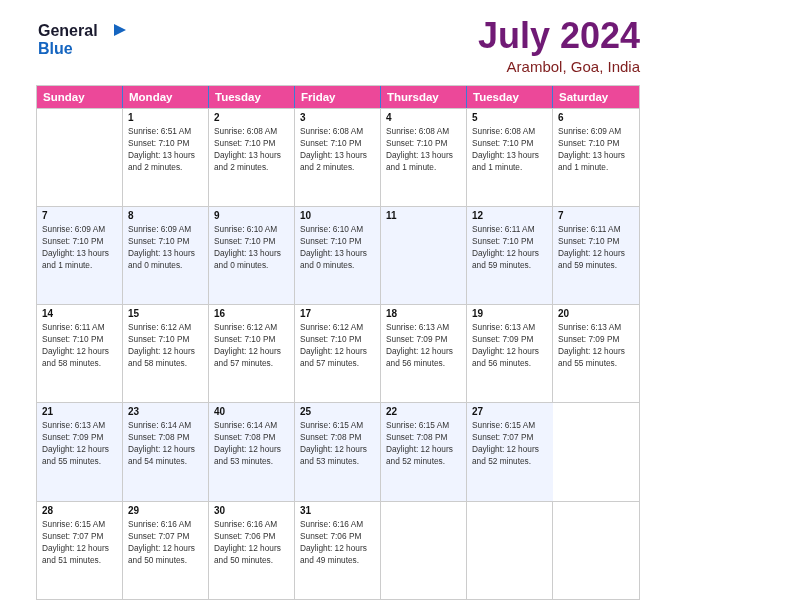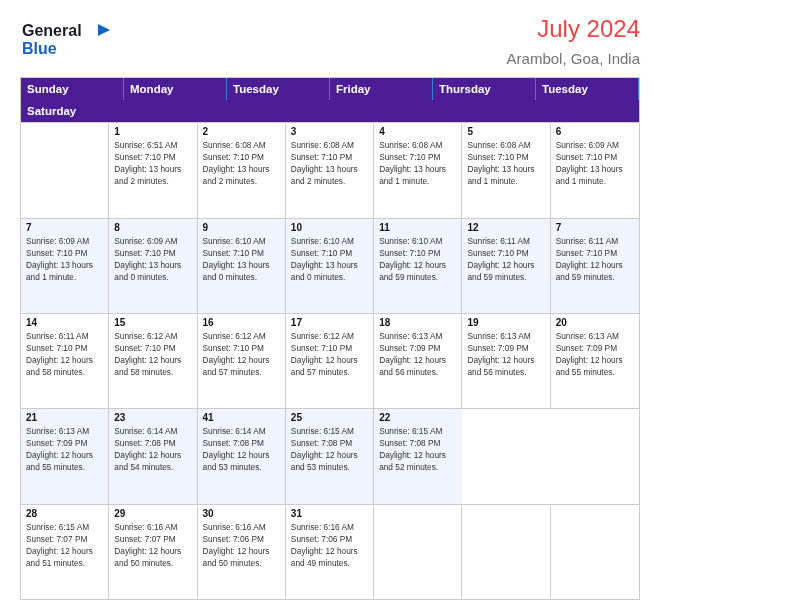--- a/index.html
+++ b/index.html
@@ -6,54 +6,54 @@
     body {
       font-family: Arial, sans-serif;
       background: #fff;
       width: 792px;
       height: 612px;
       overflow: hidden;
     }
     .page {
       width: 660px;
       height: 612px;
-      padding: 16px 20px 12px 20px;
+      padding: 16px 20px 12px 36px;
       display: flex;
       flex-direction: column;
     }
     .header {
       display: flex;
       justify-content: space-between;
       align-items: flex-start;
       margin-bottom: 10px;
     }
     .title-block {
       text-align: right;
     }
     .main-title {
-      font-size: 24px;
-      font-weight: normal;
-      color: #ef4444;
+      font-size: 36px;
+      font-weight: bold;
+      color: #701a75;
       line-height: 1.1;
     }
     .subtitle {
       font-size: 15px;
-      color: #737373;
-      margin-top: 8px;
+      color: #7f1d1d;
+      margin-top: 2px;
     }
     .calendar {
       flex: 1;
       display: flex;
       flex-direction: column;
       border: 1px solid #ccc;
     }
     .cal-header-row {
       display: grid;
-      grid-template-columns: repeat(6, 1fr);
-      background: #4c1d95;
+      grid-template-columns: repeat(7, 1fr);
+      background: #ec4899;
     }
     .cal-header-cell {
       color: #fff;
       font-size: 11.5px;
       font-weight: bold;
       padding: 5px 6px;
       border-right: 1px solid #3a7bd5;
       text-align: left;
     }
     .cal-header-cell:last-child { border-right: none; }
@@ -201,24 +201,20 @@
           </div>
           <div class="cal-cell alt-row">
             <span class="day-num">10</span>
             <div class="cell-info">Sunrise: 6:10 AM
 Sunset: 7:10 PM
 Daylight: 13 hours
 and 0 minutes.</div>
           </div>
           <div class="cal-cell alt-row">
             <span class="day-num">11</span>
-            <div class="cell-info">Sunrise: 6:10 AM
-Sunset: 7:10 PM
-Daylight: 12 hours
-and 59 minutes.</div>
           </div>
           <div class="cal-cell alt-row">
             <span class="day-num">12</span>
             <div class="cell-info">Sunrise: 6:11 AM
 Sunset: 7:10 PM
 Daylight: 12 hours
 and 59 minutes.</div>
           </div>
           <div class="cal-cell alt-row">
             <span class="day-num">7</span>
@@ -288,37 +284,44 @@
 and 55 minutes.</div>
           </div>
           <div class="cal-cell alt-row">
             <span class="day-num">23</span>
             <div class="cell-info">Sunrise: 6:14 AM
 Sunset: 7:08 PM
 Daylight: 12 hours
 and 54 minutes.</div>
           </div>
           <div class="cal-cell alt-row">
-            <span class="day-num">41</span>
+            <span class="day-num">40</span>
             <div class="cell-info">Sunrise: 6:14 AM
 Sunset: 7:08 PM
 Daylight: 12 hours
 and 53 minutes.</div>
           </div>
           <div class="cal-cell alt-row">
             <span class="day-num">25</span>
             <div class="cell-info">Sunrise: 6:15 AM
 Sunset: 7:08 PM
 Daylight: 12 hours
 and 53 minutes.</div>
           </div>
           <div class="cal-cell alt-row">
             <span class="day-num">22</span>
             <div class="cell-info">Sunrise: 6:15 AM
 Sunset: 7:08 PM
+Daylight: 12 hours
+and 52 minutes.</div>
+          </div>
+          <div class="cal-cell alt-row">
+            <span class="day-num">27</span>
+            <div class="cell-info">Sunrise: 6:15 AM
+Sunset: 7:07 PM
 Daylight: 12 hours
 and 52 minutes.</div>
           </div>
         </div>
         <div class="cal-row">
           <div class="cal-cell">
             <span class="day-num">28</span>
             <div class="cell-info">Sunrise: 6:15 AM
 Sunset: 7:07 PM
 Daylight: 12 hours

